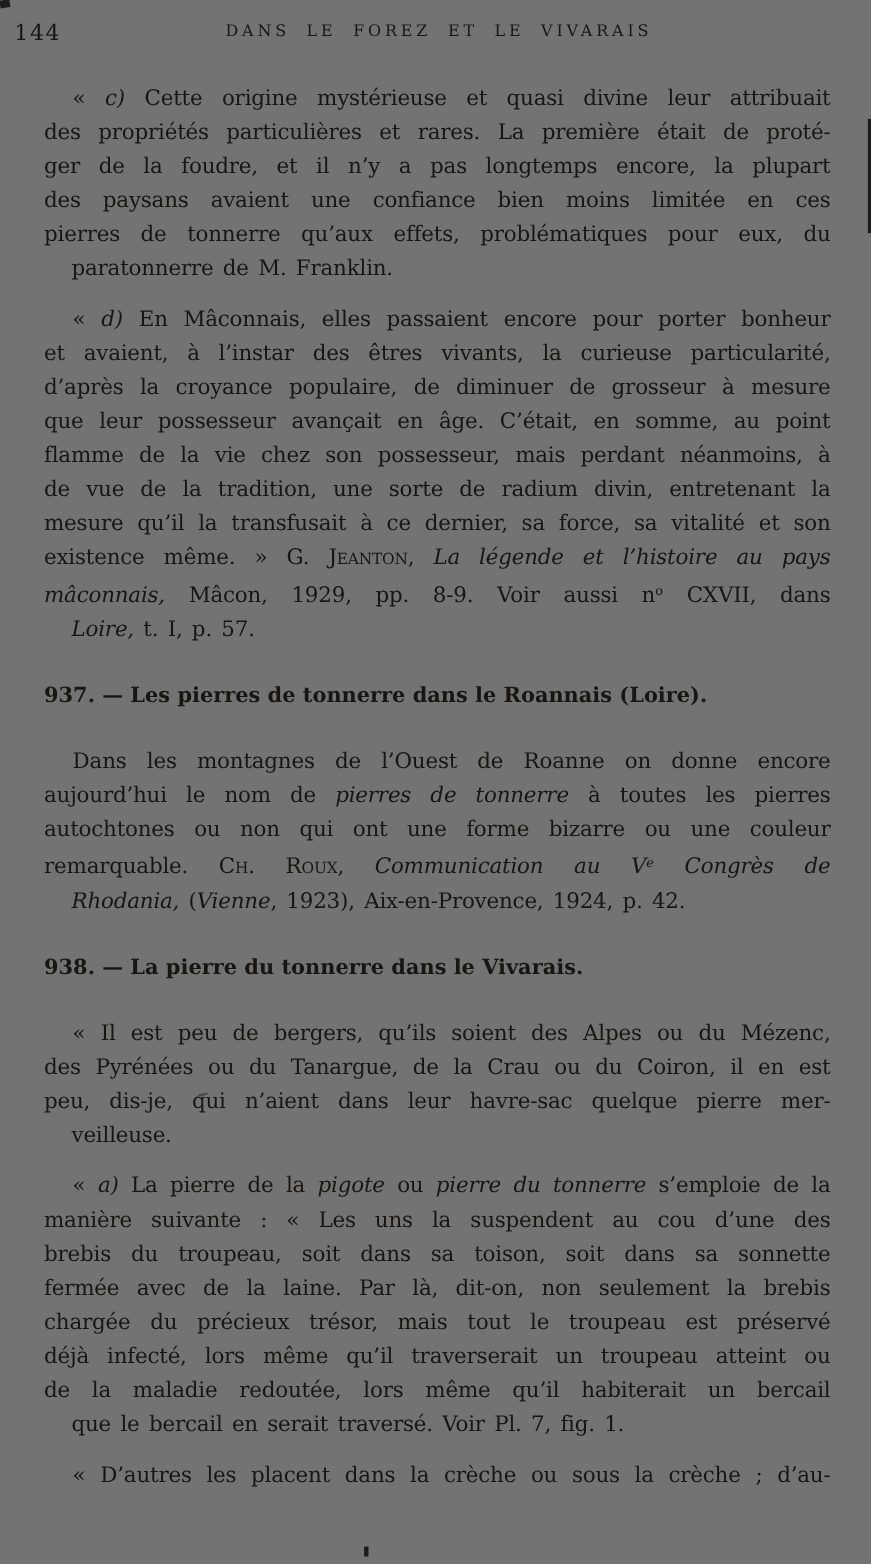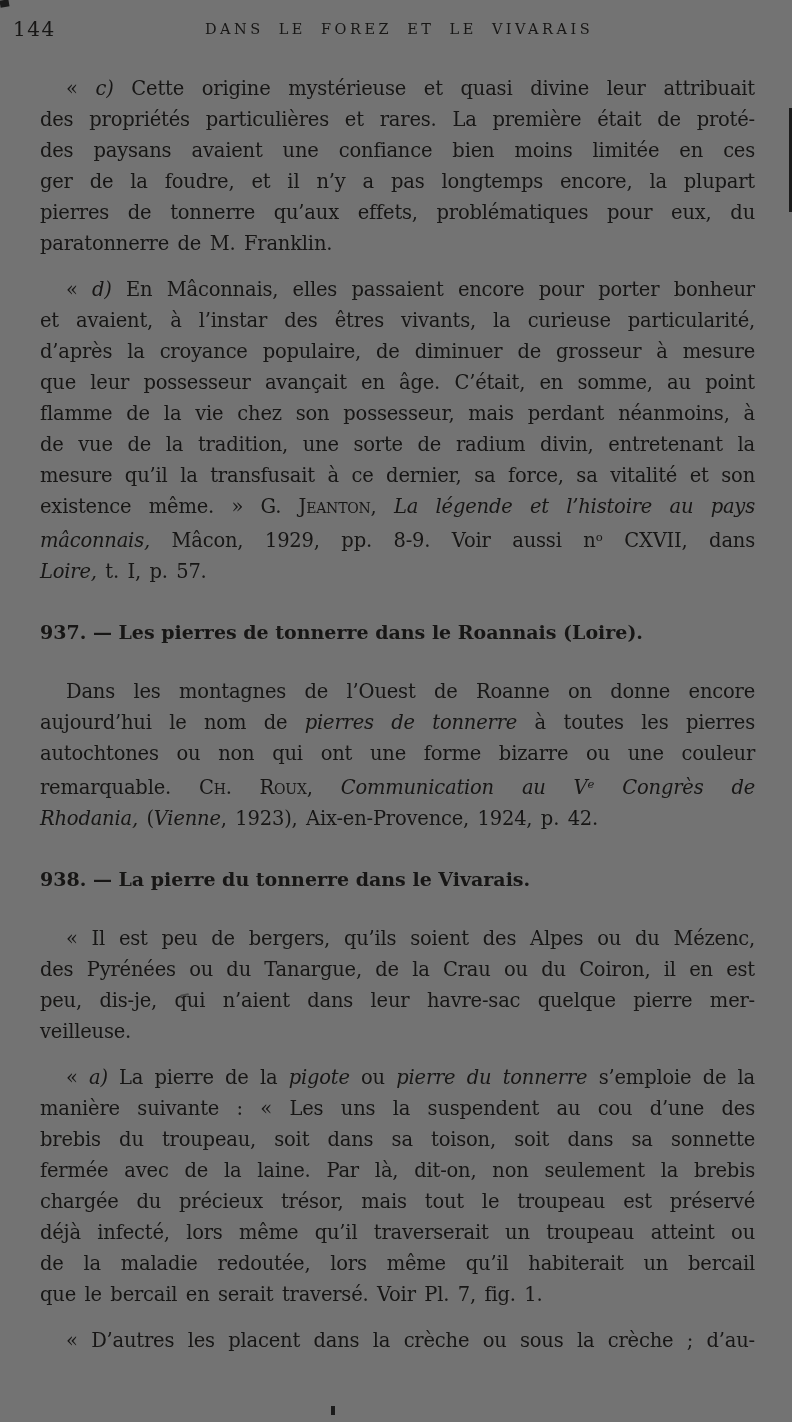--- a/index.html
+++ b/index.html
@@ -38,21 +38,21 @@
   .block.paragraph { margin: 15px 0; }
   .block.heading   { margin: 30px 0 28px; font-weight: bold; font-size: 19px; letter-spacing: 0; }
 
   .heading .line { text-align: left; }
 
   .paragraph .line {
     text-align: justify;
     text-align-last: justify;
     word-spacing: 1px;
   }
-  .paragraph .line.last { text-align-last: left; word-spacing: 2.5px; }
+  .paragraph .line.last { text-align-last: left; word-spacing: 2.5px; margin-left: 25px; }
   .line.indent { text-indent: 26px; }
 
   .i  { font-style: italic; }
   .sc { font-variant: small-caps; }
   .sup { font-size: 0.6em; vertical-align: 0.5em; letter-spacing: 0; }
 
   
   .artifact { position: absolute; background: #1b1b1b; }
   .artifact-corner { left: 0; top: 0; width: 9px; height: 7px; transform: rotate(-10deg); }
   .artifact-edge   { right: 0; top: 108px; width: 3px; height: 104px; }
@@ -65,22 +65,22 @@
 <div class="page" style="background: #737373; color: rgb(23, 22, 21);">
   <header class="page-header">
     <span class="page-number">144</span>
     <span class="running-head">DANS LE FOREZ ET LE VIVARAIS</span>
   </header>
 
   <main class="page-body">
       <div class="block paragraph">
         <div class="line indent"><span>« </span><span class="i">c)</span><span> Cette origine mystérieuse et quasi divine leur attribuait</span></div>
         <div class="line"><span>des propriétés particulières et rares. La première était de proté-</span></div>
+        <div class="line"><span>ger de la foudre, et il n’y a pas longtemps encore, la plupart</span></div>
         <div class="line"><span>des paysans avaient une confiance bien moins limitée en ces</span></div>
-        <div class="line"><span>ger de la foudre, et il n’y a pas longtemps encore, la plupart</span></div>
         <div class="line"><span>pierres de tonnerre qu’aux effets, problématiques pour eux, du</span></div>
         <div class="line last"><span>paratonnerre de M. Franklin.</span></div>
       </div>
       <div class="block paragraph">
         <div class="line indent"><span>« </span><span class="i">d)</span><span> En Mâconnais, elles passaient encore pour porter bonheur</span></div>
         <div class="line"><span>et avaient, à l’instar des êtres vivants, la curieuse particularité,</span></div>
         <div class="line"><span>d’après la croyance populaire, de diminuer de grosseur à mesure</span></div>
         <div class="line"><span>que leur possesseur avançait en âge. C’était, en somme, au point</span></div>
         <div class="line"><span>flamme de la vie chez son possesseur, mais perdant néanmoins, à</span></div>
         <div class="line"><span>de vue de la tradition, une sorte de radium divin, entretenant la</span></div>

